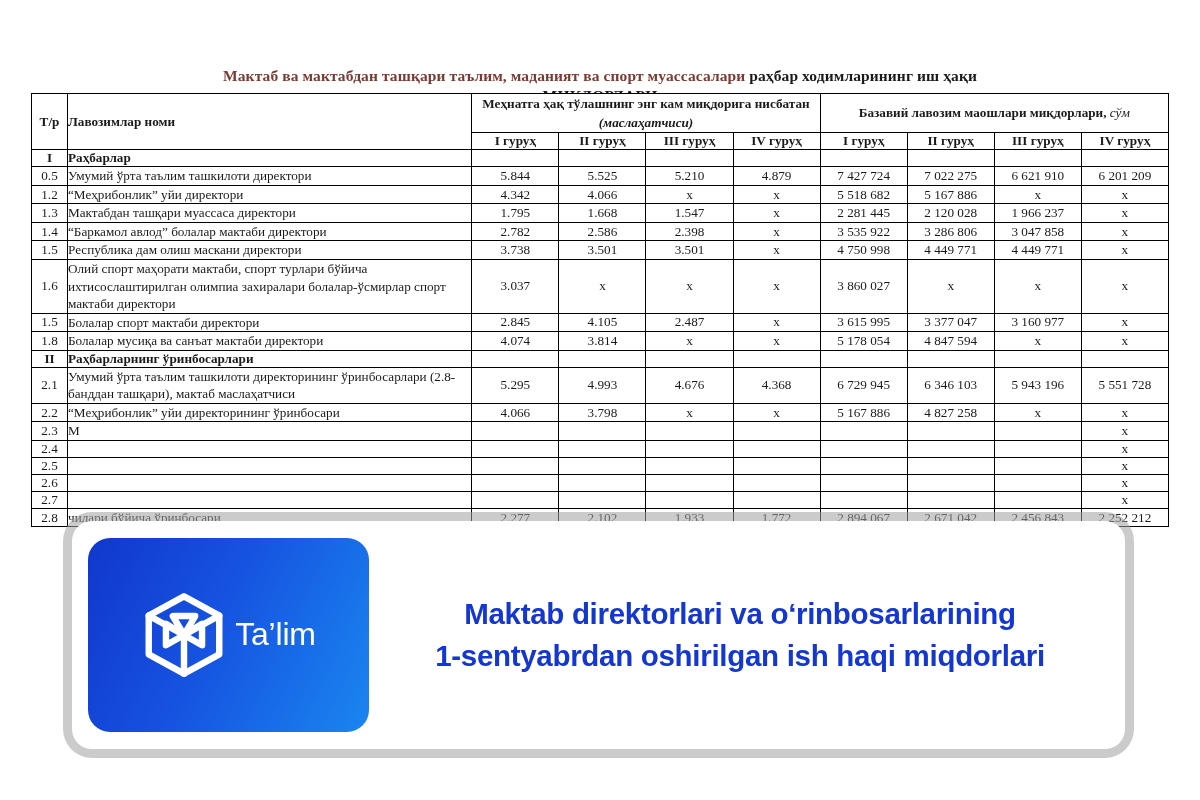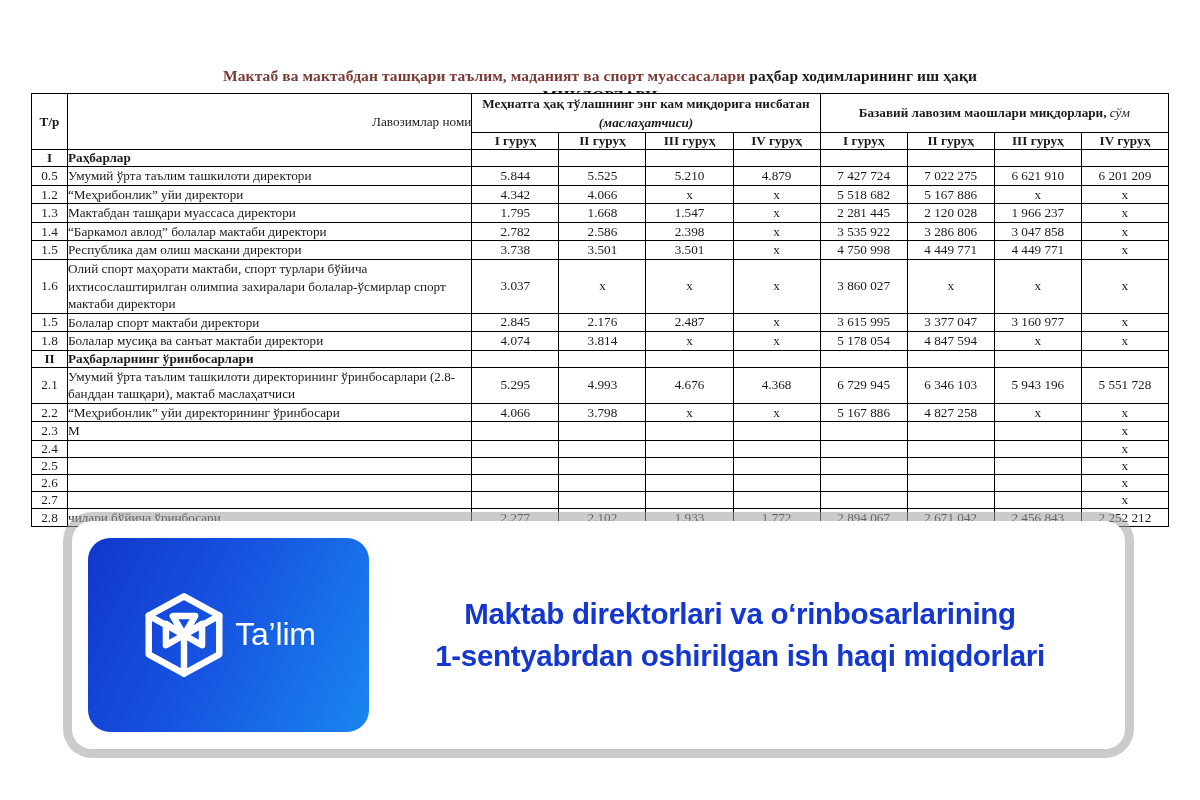--- a/index.html
+++ b/index.html
@@ -65,23 +65,23 @@
   .c-tp     { width: 36px;  text-align: center; }
   .c-name   { width: 404px; text-align: left; }
   .c-num    { width: 87px;  text-align: center; }
 
   .hdr-tp {
     font-weight: bold;
     font-size: 14.5px;
     text-align: center;
   }
   .hdr-name {
-    font-weight: normal;
+    font-weight: bold;
     font-size: 14px;
-    text-align: right;
+    text-align: left;
   }
   .hdr-coef {
     text-align: center;
     color: #3d6b72;
     font-weight: bold;
     font-size: 13.3px;
     line-height: 1.45;
     padding: 6px 10px;
   }
   .hdr-coef .ital {
@@ -306,21 +306,21 @@
         <td class="num">x</td>
         <td class="num">3 860 027</td>
         <td class="num">x</td>
         <td class="num">x</td>
         <td class="num">x</td>
       </tr>
       <tr>
         <td class="row-idx">1.5</td>
         <td class="row-name">Болалар спорт мактаби директори</td>
         <td class="num">2.845</td>
-        <td class="num">2.176</td>
+        <td class="num">4.105</td>
         <td class="num">2.487</td>
         <td class="num">x</td>
         <td class="num">3 615 995</td>
         <td class="num">3 377 047</td>
         <td class="num">3 160 977</td>
         <td class="num">x</td>
       </tr>
       <tr>
         <td class="row-idx">1.8</td>
         <td class="row-name">Болалар мусиқа ва санъат мактаби директори</td>

